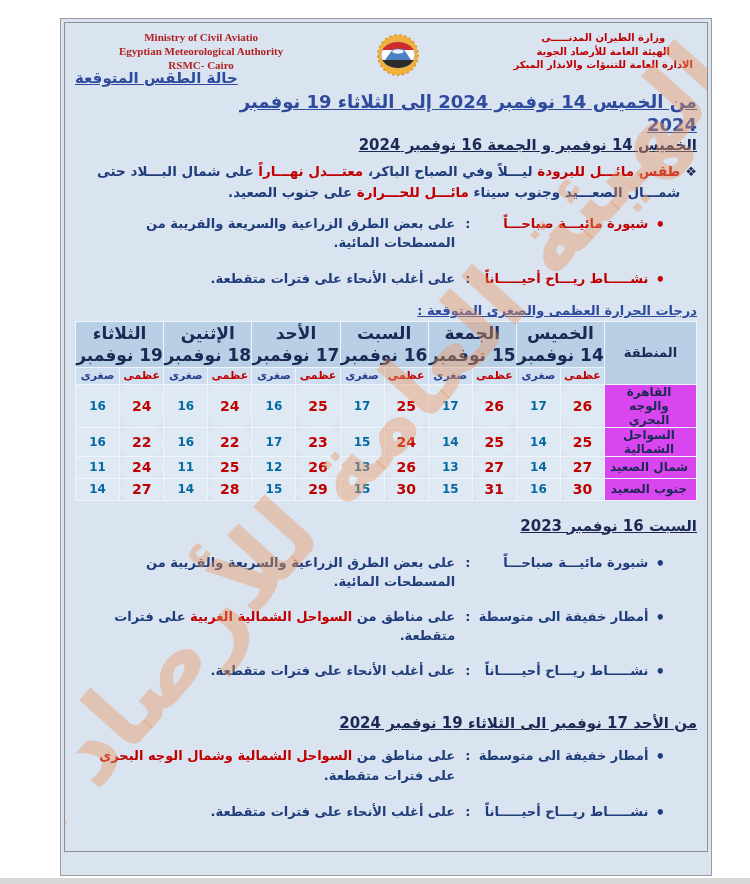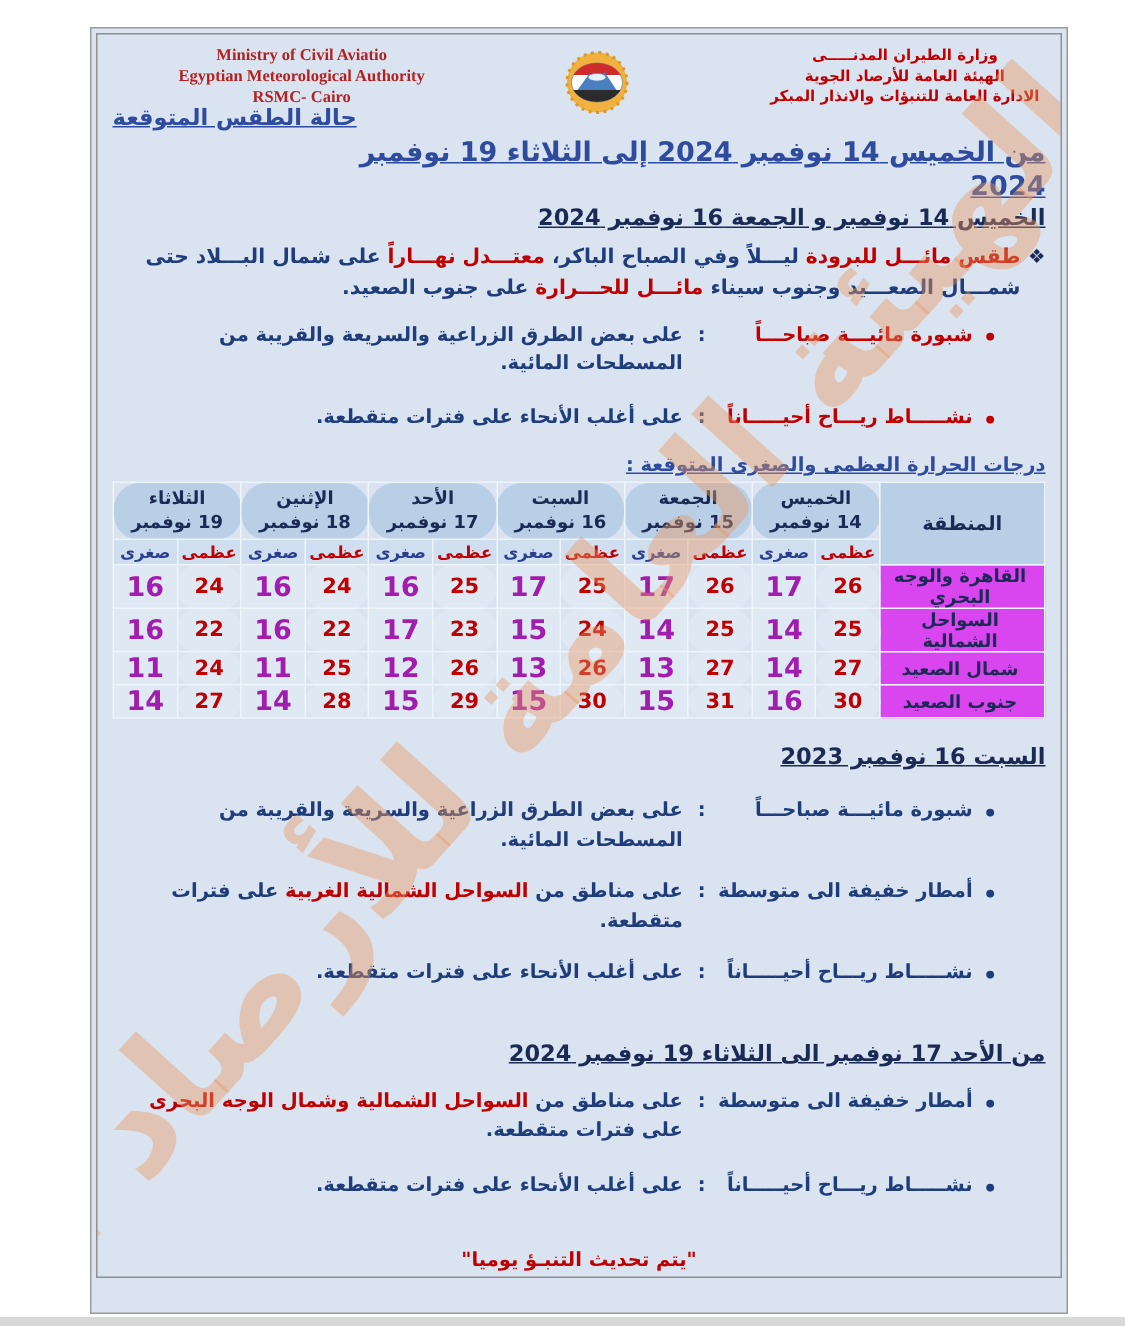--- a/index.html
+++ b/index.html
@@ -94,28 +94,28 @@
   table.temps{
     width:100%;border-collapse:collapse;margin-top:3px;
     border:1px solid #93a6c4;
     table-layout:fixed;
   }
   table.temps th,table.temps td{
     border:1px solid #eef4fb;
     text-align:center;vertical-align:middle;
     font-weight:bold;
   }
-  .th-region{background:#b9cfe6;color:var(--navy);font-size:13px;width:110px;}
-  .th-day{background:#b9cfe6;color:var(--navy);font-size:12px;height:38px;line-height:1.3;border-radius:17px;}
+  .th-region{background:#b9cfe6;color:var(--navy);font-size:13px;width:92px;}
+  .th-day{background:#b9cfe6;color:var(--navy);font-size:17px;height:38px;line-height:1.3;}
   .th-max,.th-min{background:#cfdff0;font-size:11px;height:17px;}
   .th-max{color:var(--red);}
   .th-min{color:#2a3f8f;}
   .td-region{background:#d946ef;color:var(--navy);font-size:12px;text-align:right;padding-left:2px;padding-right:5px;height:22px;}
   .td-max{background:#dfe9f4;color:var(--red);font-size:14px;border-radius:13px;}
-  .td-min{background:#dfe9f4;color:#a21caf;font-size:18px;margin-top:40px;}
+  .td-min{background:#dfe9f4;color:#0369a1;font-size:12px;margin-top:40px;}
   
   .footer-note{margin-top:30px;text-align:center;color:var(--red);font-weight:bold;font-size:13px;}
 </style>
 </head>
 <body>
 
 <div class="page">
   <div class="inner-frame">
     <div class="content">
 

